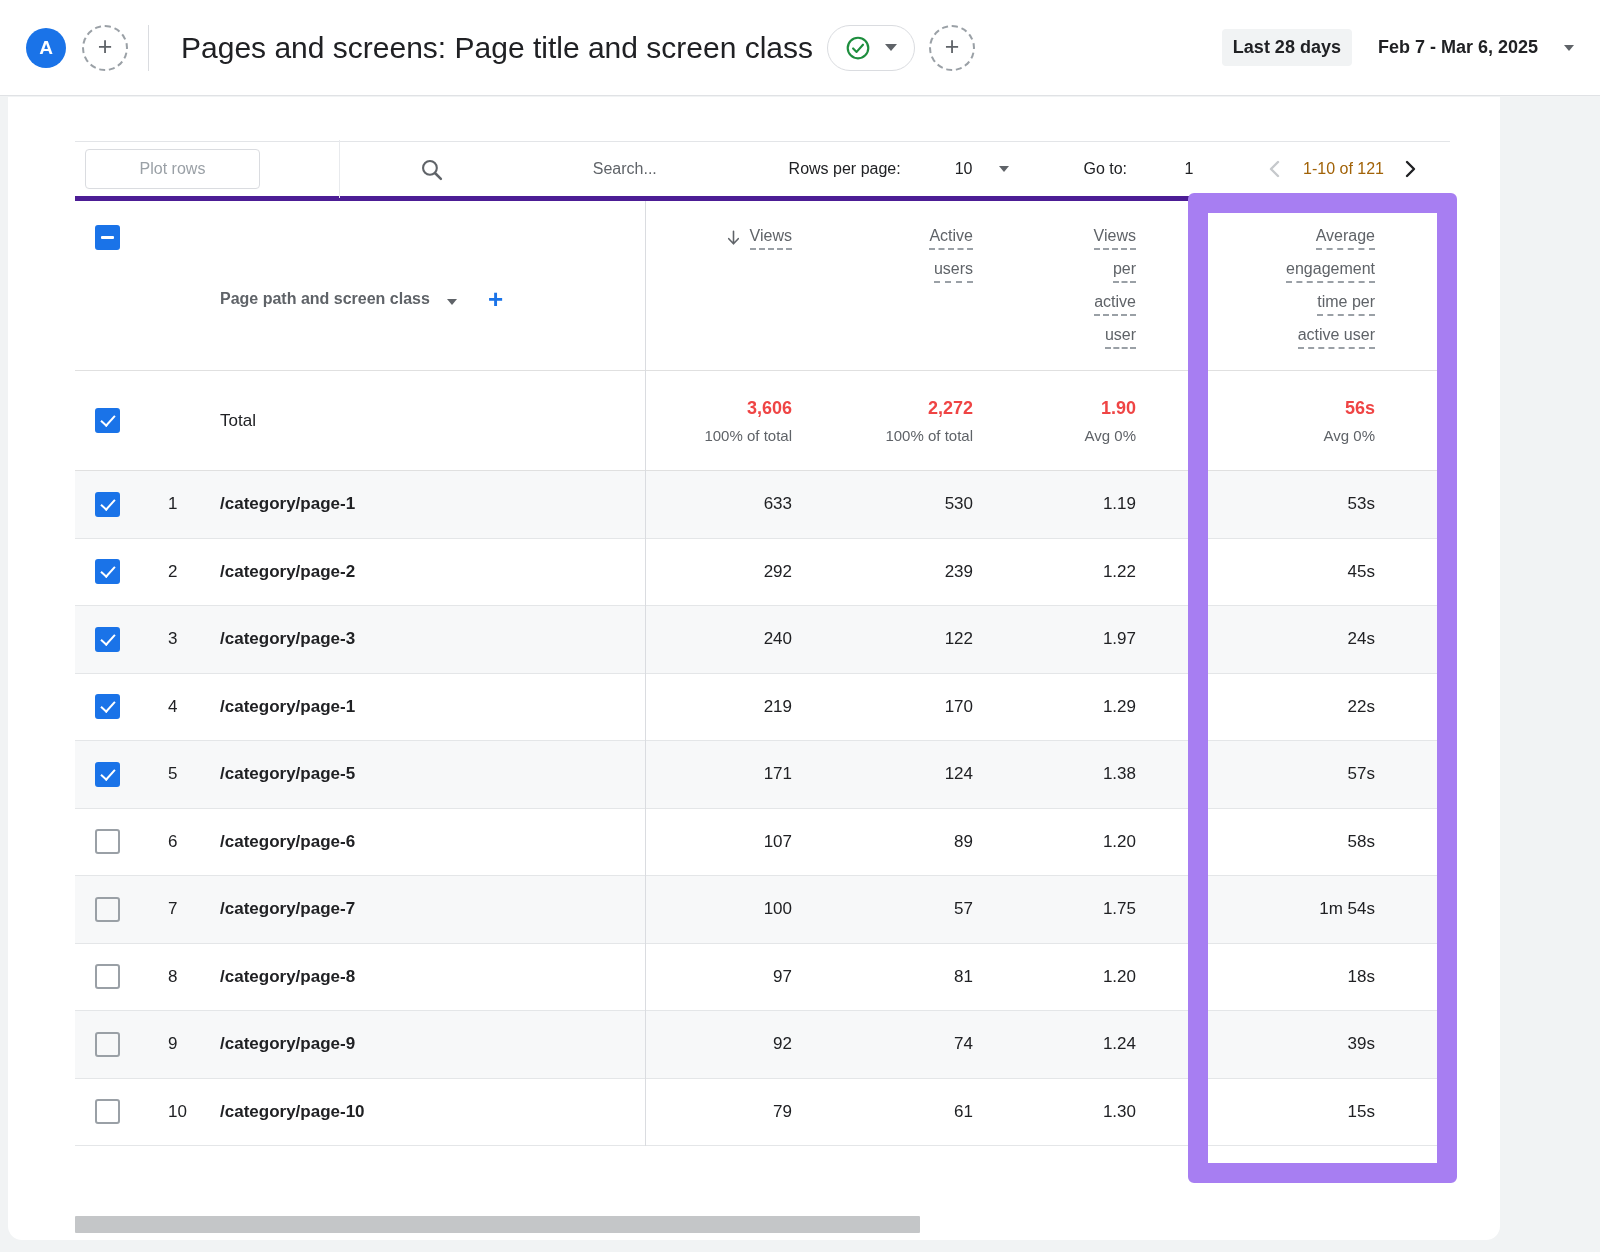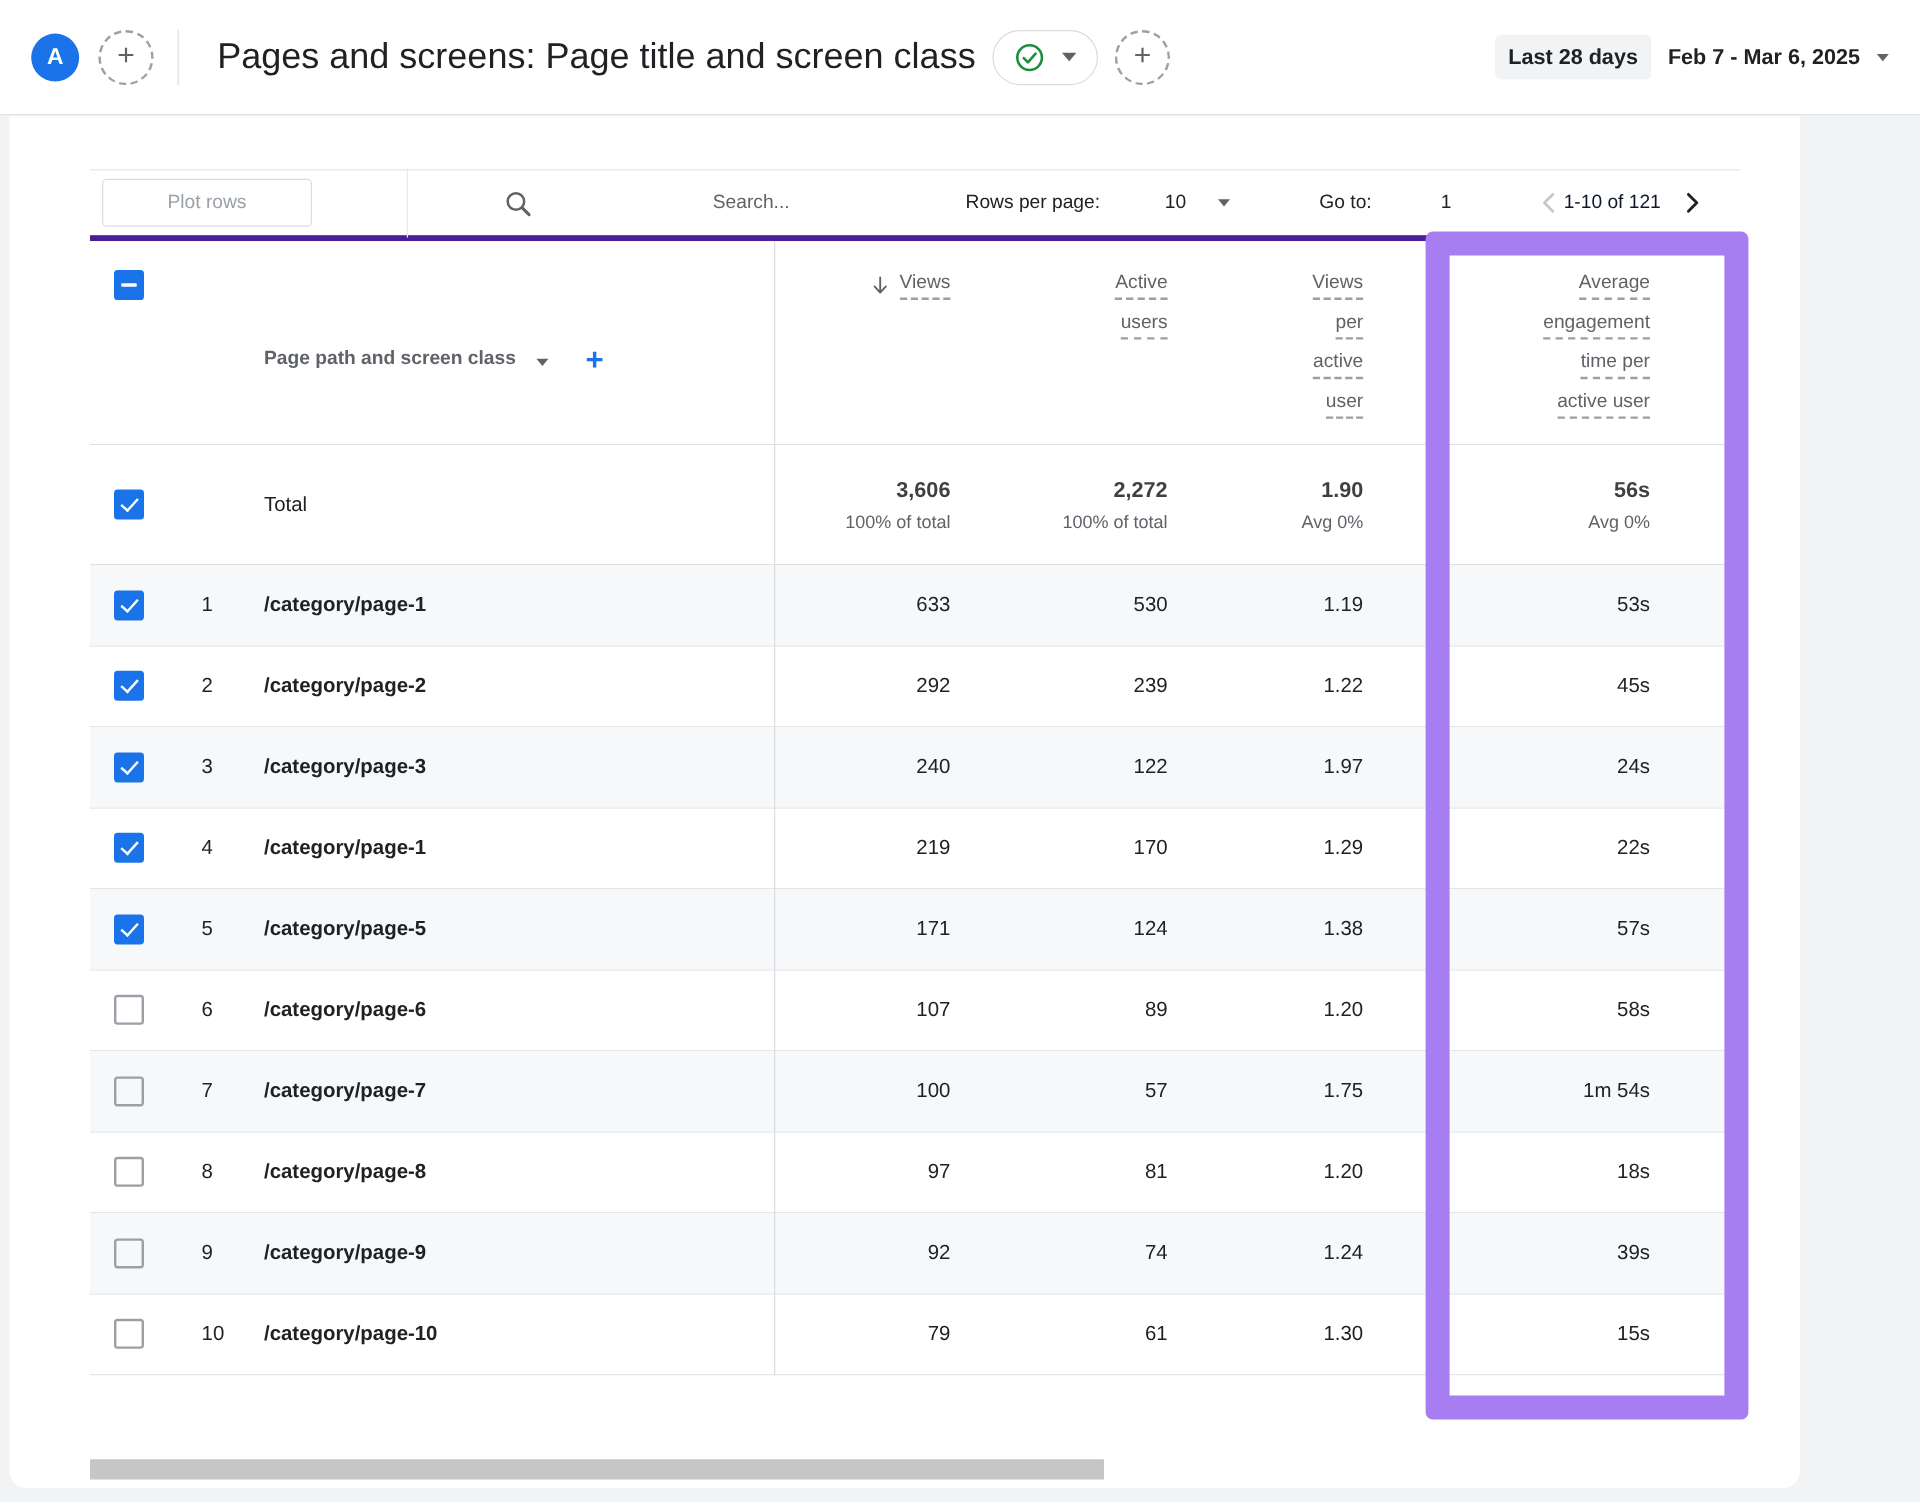--- a/index.html
+++ b/index.html
@@ -24,21 +24,21 @@
   .dash-circle .plus{font-size:25px;color:#5f6368;line-height:1;margin-top:-2px;}
   .vdivider{width:1px;height:46px;background:#dadce0;margin:0 0 0 20px;flex:none;}
   .title{
     font-size:30px;font-weight:400;color:#202124;margin:0 0 0 32px;white-space:nowrap;letter-spacing:0;
   }
   .check-pill{
     display:flex;align-items:center;gap:14px;height:46px;padding:0 17px;margin-left:14px;
     border:1px solid #dadce0;border-radius:24px;background:#fff;cursor:pointer;flex:none;
   }
   .tri{width:0;height:0;border-left:6px solid transparent;border-right:6px solid transparent;border-top:7px solid #5f6368;display:inline-block;}
-  .right-group{margin-left:auto;display:flex;align-items:center;gap:14px;}
+  .right-group{margin-left:auto;display:flex;align-items:center;gap:26px;}
   .date-chip{background:#f1f3f4;border-radius:4px;padding:8px 11px;font-size:18px;font-weight:bold;color:#202124;}
   .date-text{font-size:18px;font-weight:bold;color:#202124;white-space:nowrap;}
   .tri.small{border-left-width:5px;border-right-width:5px;border-top-width:6px;}
 
   
   .card{
     position:absolute;left:8px;top:97px;width:1492px;height:1143px;background:#fff;
     border-radius:0 0 14px 14px;z-index:1;
   }
   
@@ -60,21 +60,21 @@
   .tb-right{margin-left:auto;display:flex;align-items:center;margin-right:28px;}
   .tb-label{color:#202124;font-size:16px;white-space:nowrap;}
   .rpp-value{margin-left:54px;font-size:16px;}
   .rpp-caret{margin-left:27px;}
   .goto-label{margin-left:74px;}
   .goto-input{
     margin-left:40px;width:40px;border:none;outline:none;font-size:16px;font-family:inherit;
     color:#202124;text-align:center;background:transparent;
   }
   .pg-prev{margin-left:52px;display:flex;}
-  .pg-text{margin-left:0;font-size:16px;color:#0f172a;white-space:nowrap;text-align:right;}
+  .pg-text{margin-left:16px;font-size:16px;color:#a16207;white-space:nowrap;text-align:right;}
   .pg-next{margin-left:14px;display:flex;}
 
   
   .cell{box-sizing:border-box;flex:none;}
   .c-check{width:65px;padding-left:20px;}
   .c-num{width:63px;padding-left:28px;}
   .c-path{width:442px;padding-left:17px;}
   .c-views{width:155px;padding-right:8px;}
   .c-active{width:177px;padding-right:4px;}
   .c-vpau{width:163px;padding-right:4px;}
@@ -110,21 +110,21 @@
     transform:rotate(42deg);margin-top:-3px;
   }
   .cb.indeterminate::after{content:"";width:13px;height:3px;background:#fff;border-radius:1px;}
 
   
   .total-row{
     position:absolute;left:67px;top:274px;width:1375px;height:100px;box-sizing:border-box;
     border-bottom:1px solid #e0e0e0;display:flex;align-items:center;background:#fff;
   }
   .tcell{display:flex;flex-direction:column;align-items:flex-end;justify-content:center;}
-  .tmain{font-size:18px;font-weight:bold;color:#404040;line-height:20px;}
+  .tmain{font-size:18px;font-weight:bold;color:#ef4444;line-height:20px;}
   .tsub{font-size:15px;color:#5f6368;margin-top:9px;}
   .total-label{color:#5f6368;font-size:17px;display:flex;align-items:center;}
 
   
   .tbody{position:absolute;left:67px;top:374px;width:1375px;}
   .trow{
     height:67.5px;box-sizing:border-box;border-bottom:1px solid #e4e6e8;
     display:flex;align-items:center;background:#fff;font-size:17px;
   }
   .trow.odd{background:#f7f8f9;}

